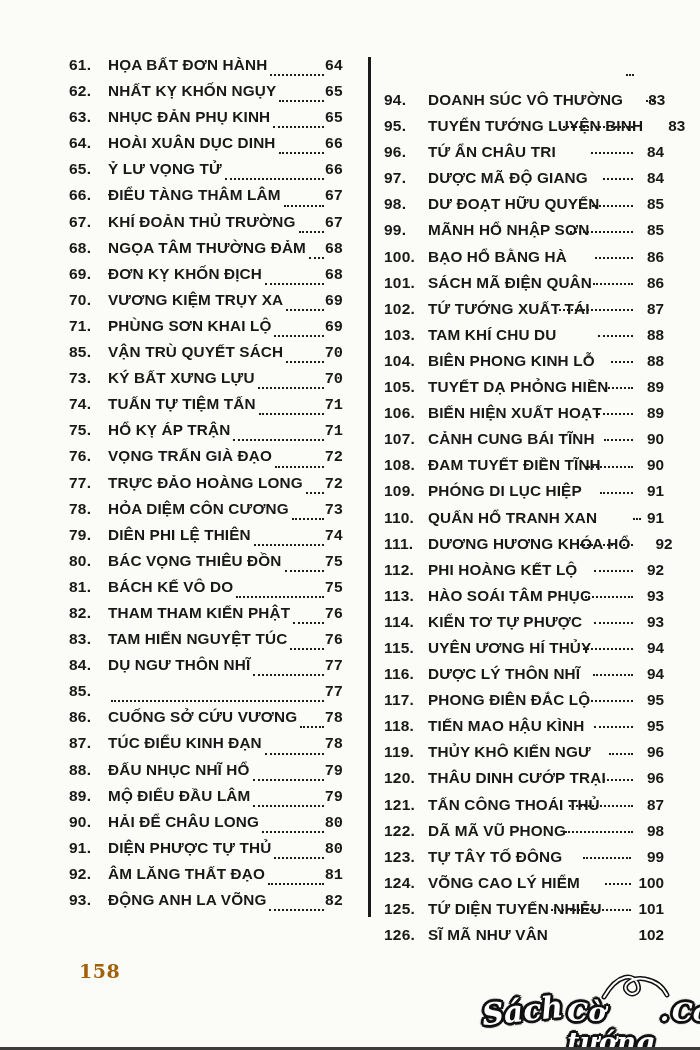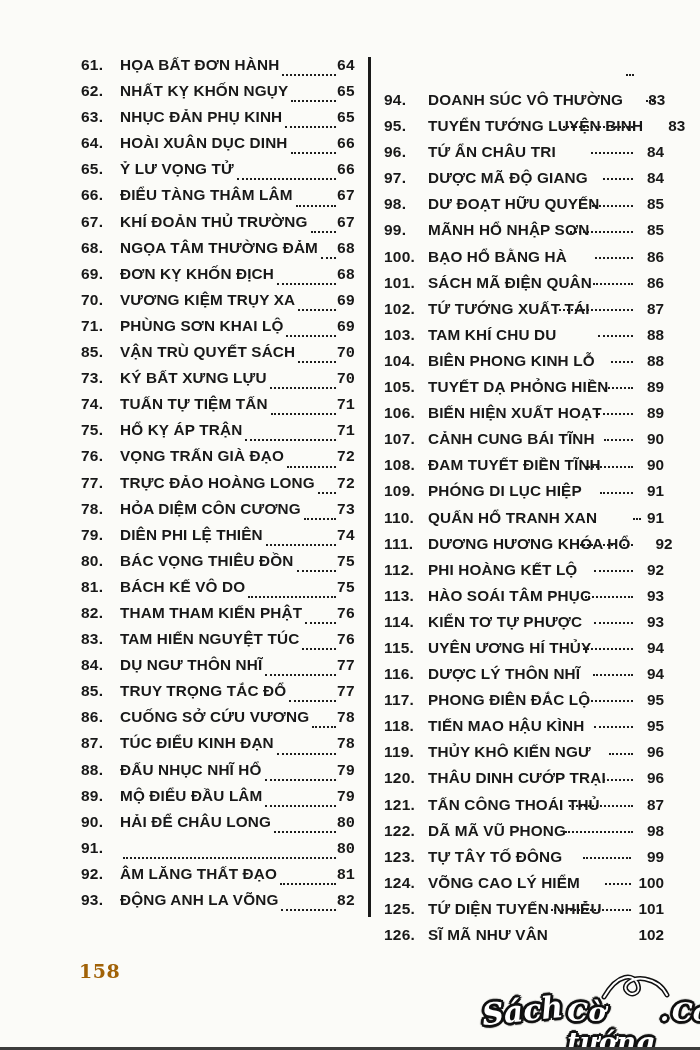--- a/index.html
+++ b/index.html
@@ -8,21 +8,21 @@
     background: #fbfbf8;
     position: relative;
     overflow: hidden;
     font-family: "Liberation Sans", sans-serif;
     color: #181818;
   }
   .page { position: absolute; inset: 0; }
 
   
   .col { position: absolute; top: 56px; }
-  .col-left  { left: 81px;  width: 274px; }
+  .col-left  { left: 69px;  width: 274px; }
   .col-right { left: 384px; width: 280px; }
 
   .row {
     display: flex;
     align-items: baseline;
     height: 26.1px;
     font-weight: 700;
     white-space: nowrap;
   }
   .num {
@@ -280,21 +280,20 @@
 
     <div class="row">
       <span class="num">84.</span>
       <span class="title">DỤ NGƯ THÔN NHĨ</span>
       <span class="dots"></span>
       <span class="pg">77</span>
     </div>
 
     <div class="row">
       <span class="num">85.</span>
-      <span class="title">TRUY TRỌNG TẮC ĐỔ</span>
       <span class="dots"></span>
       <span class="pg">77</span>
     </div>
 
     <div class="row">
       <span class="num">86.</span>
       <span class="title">CUỐNG SỞ CỨU VƯƠNG</span>
       <span class="dots"></span>
       <span class="pg">78</span>
     </div>
@@ -322,20 +321,21 @@
 
     <div class="row">
       <span class="num">90.</span>
       <span class="title">HẢI ĐỂ CHÂU LONG</span>
       <span class="dots"></span>
       <span class="pg">80</span>
     </div>
 
     <div class="row">
       <span class="num">91.</span>
+      <span class="title">DIỆN PHƯỢC TỰ THỦ</span>
       <span class="dots"></span>
       <span class="pg">80</span>
     </div>
 
     <div class="row">
       <span class="num">92.</span>
       <span class="title">ÂM LĂNG THẤT ĐẠO</span>
       <span class="dots"></span>
       <span class="pg">81</span>
     </div>

